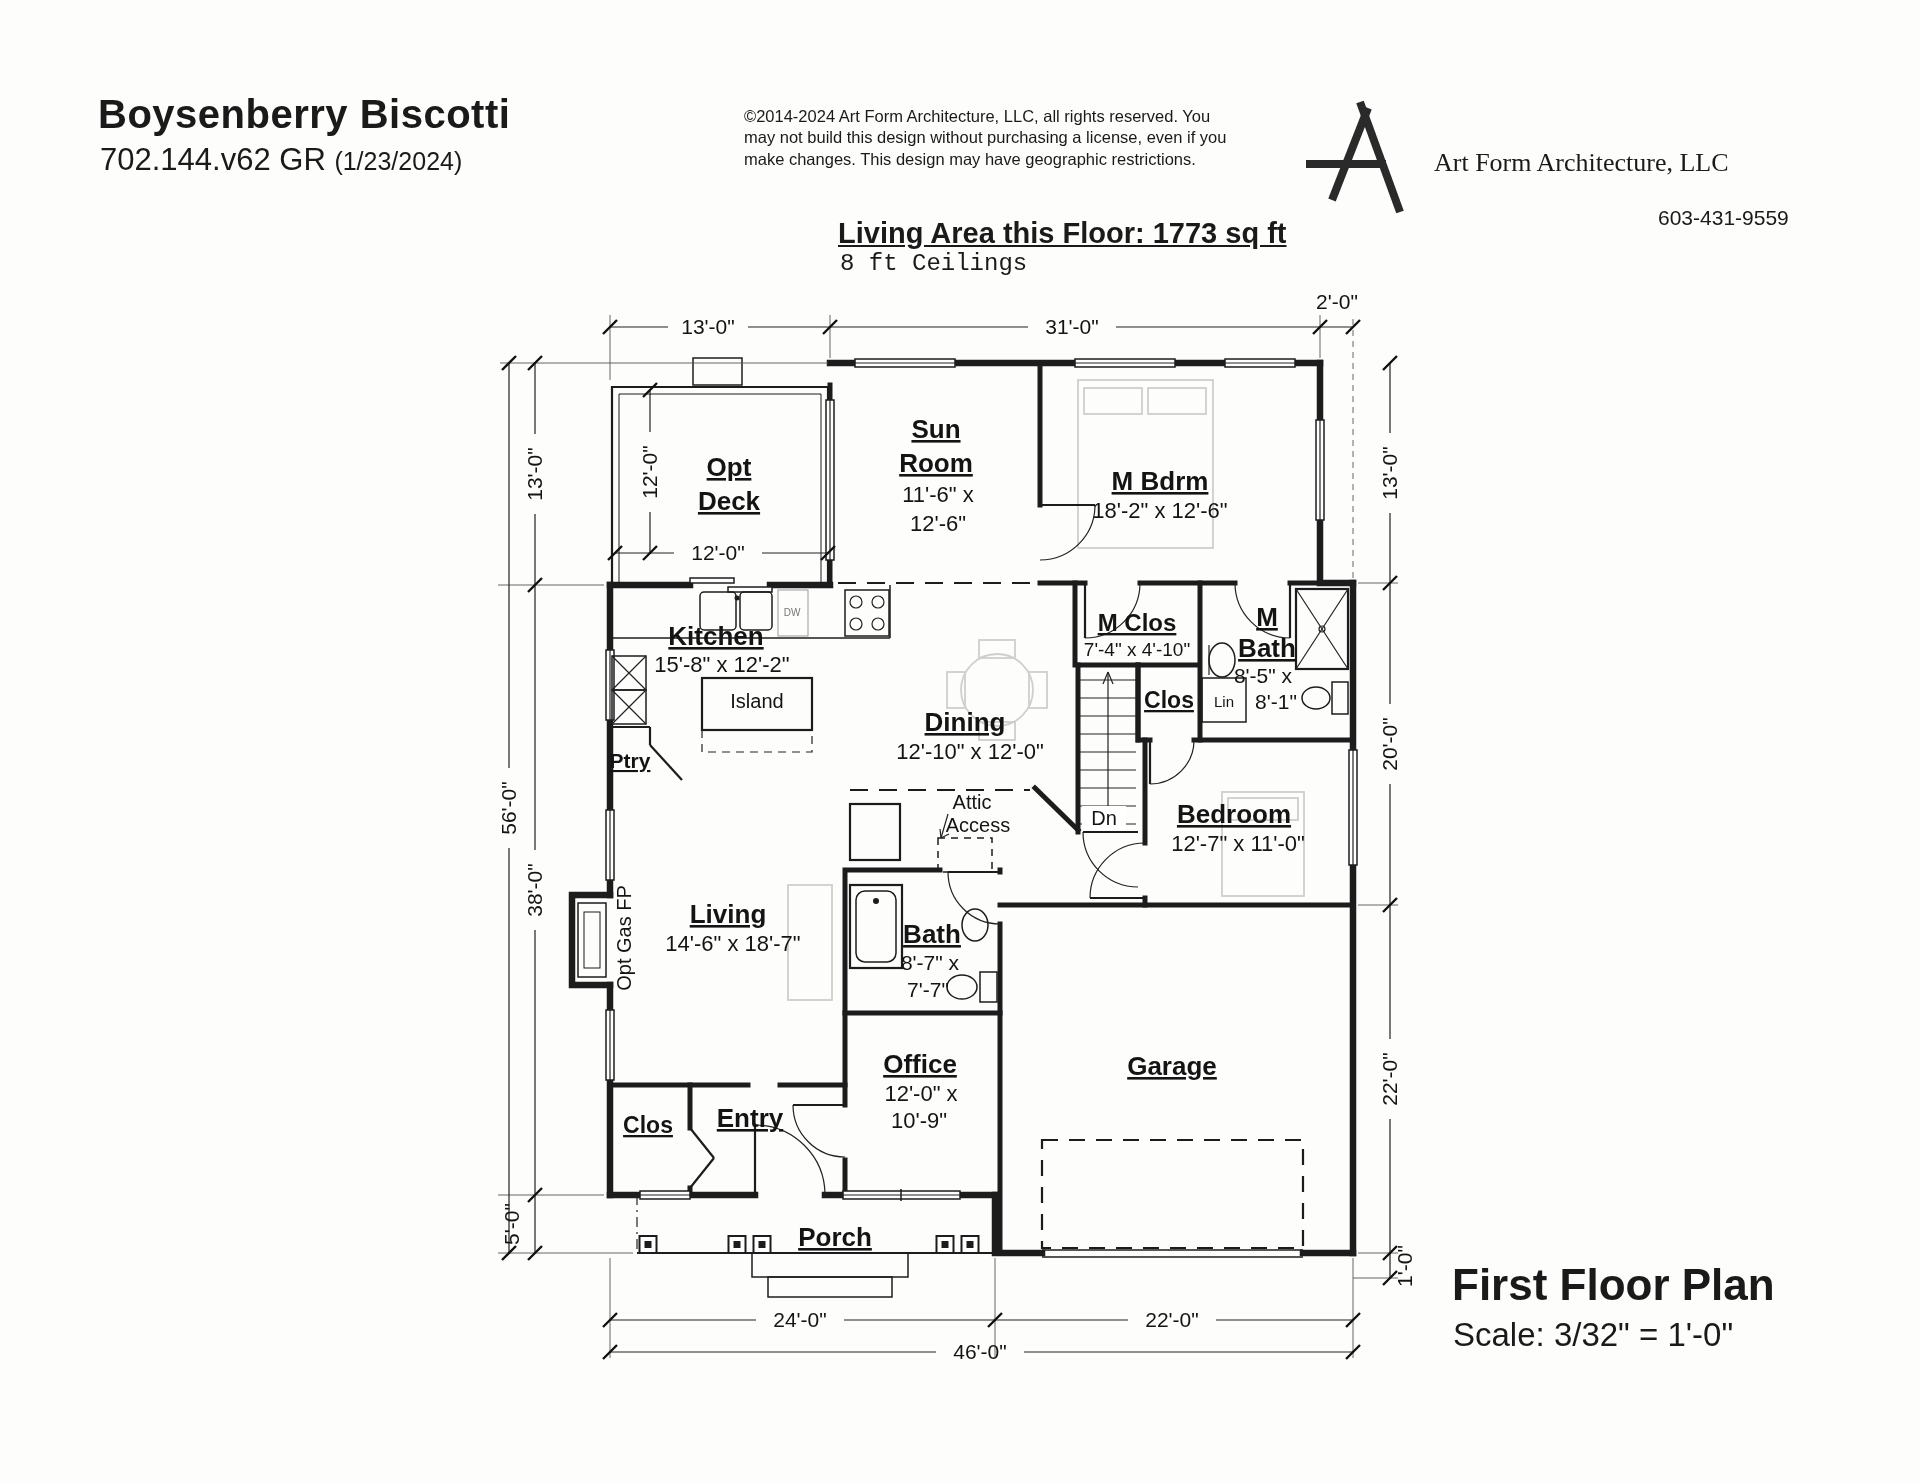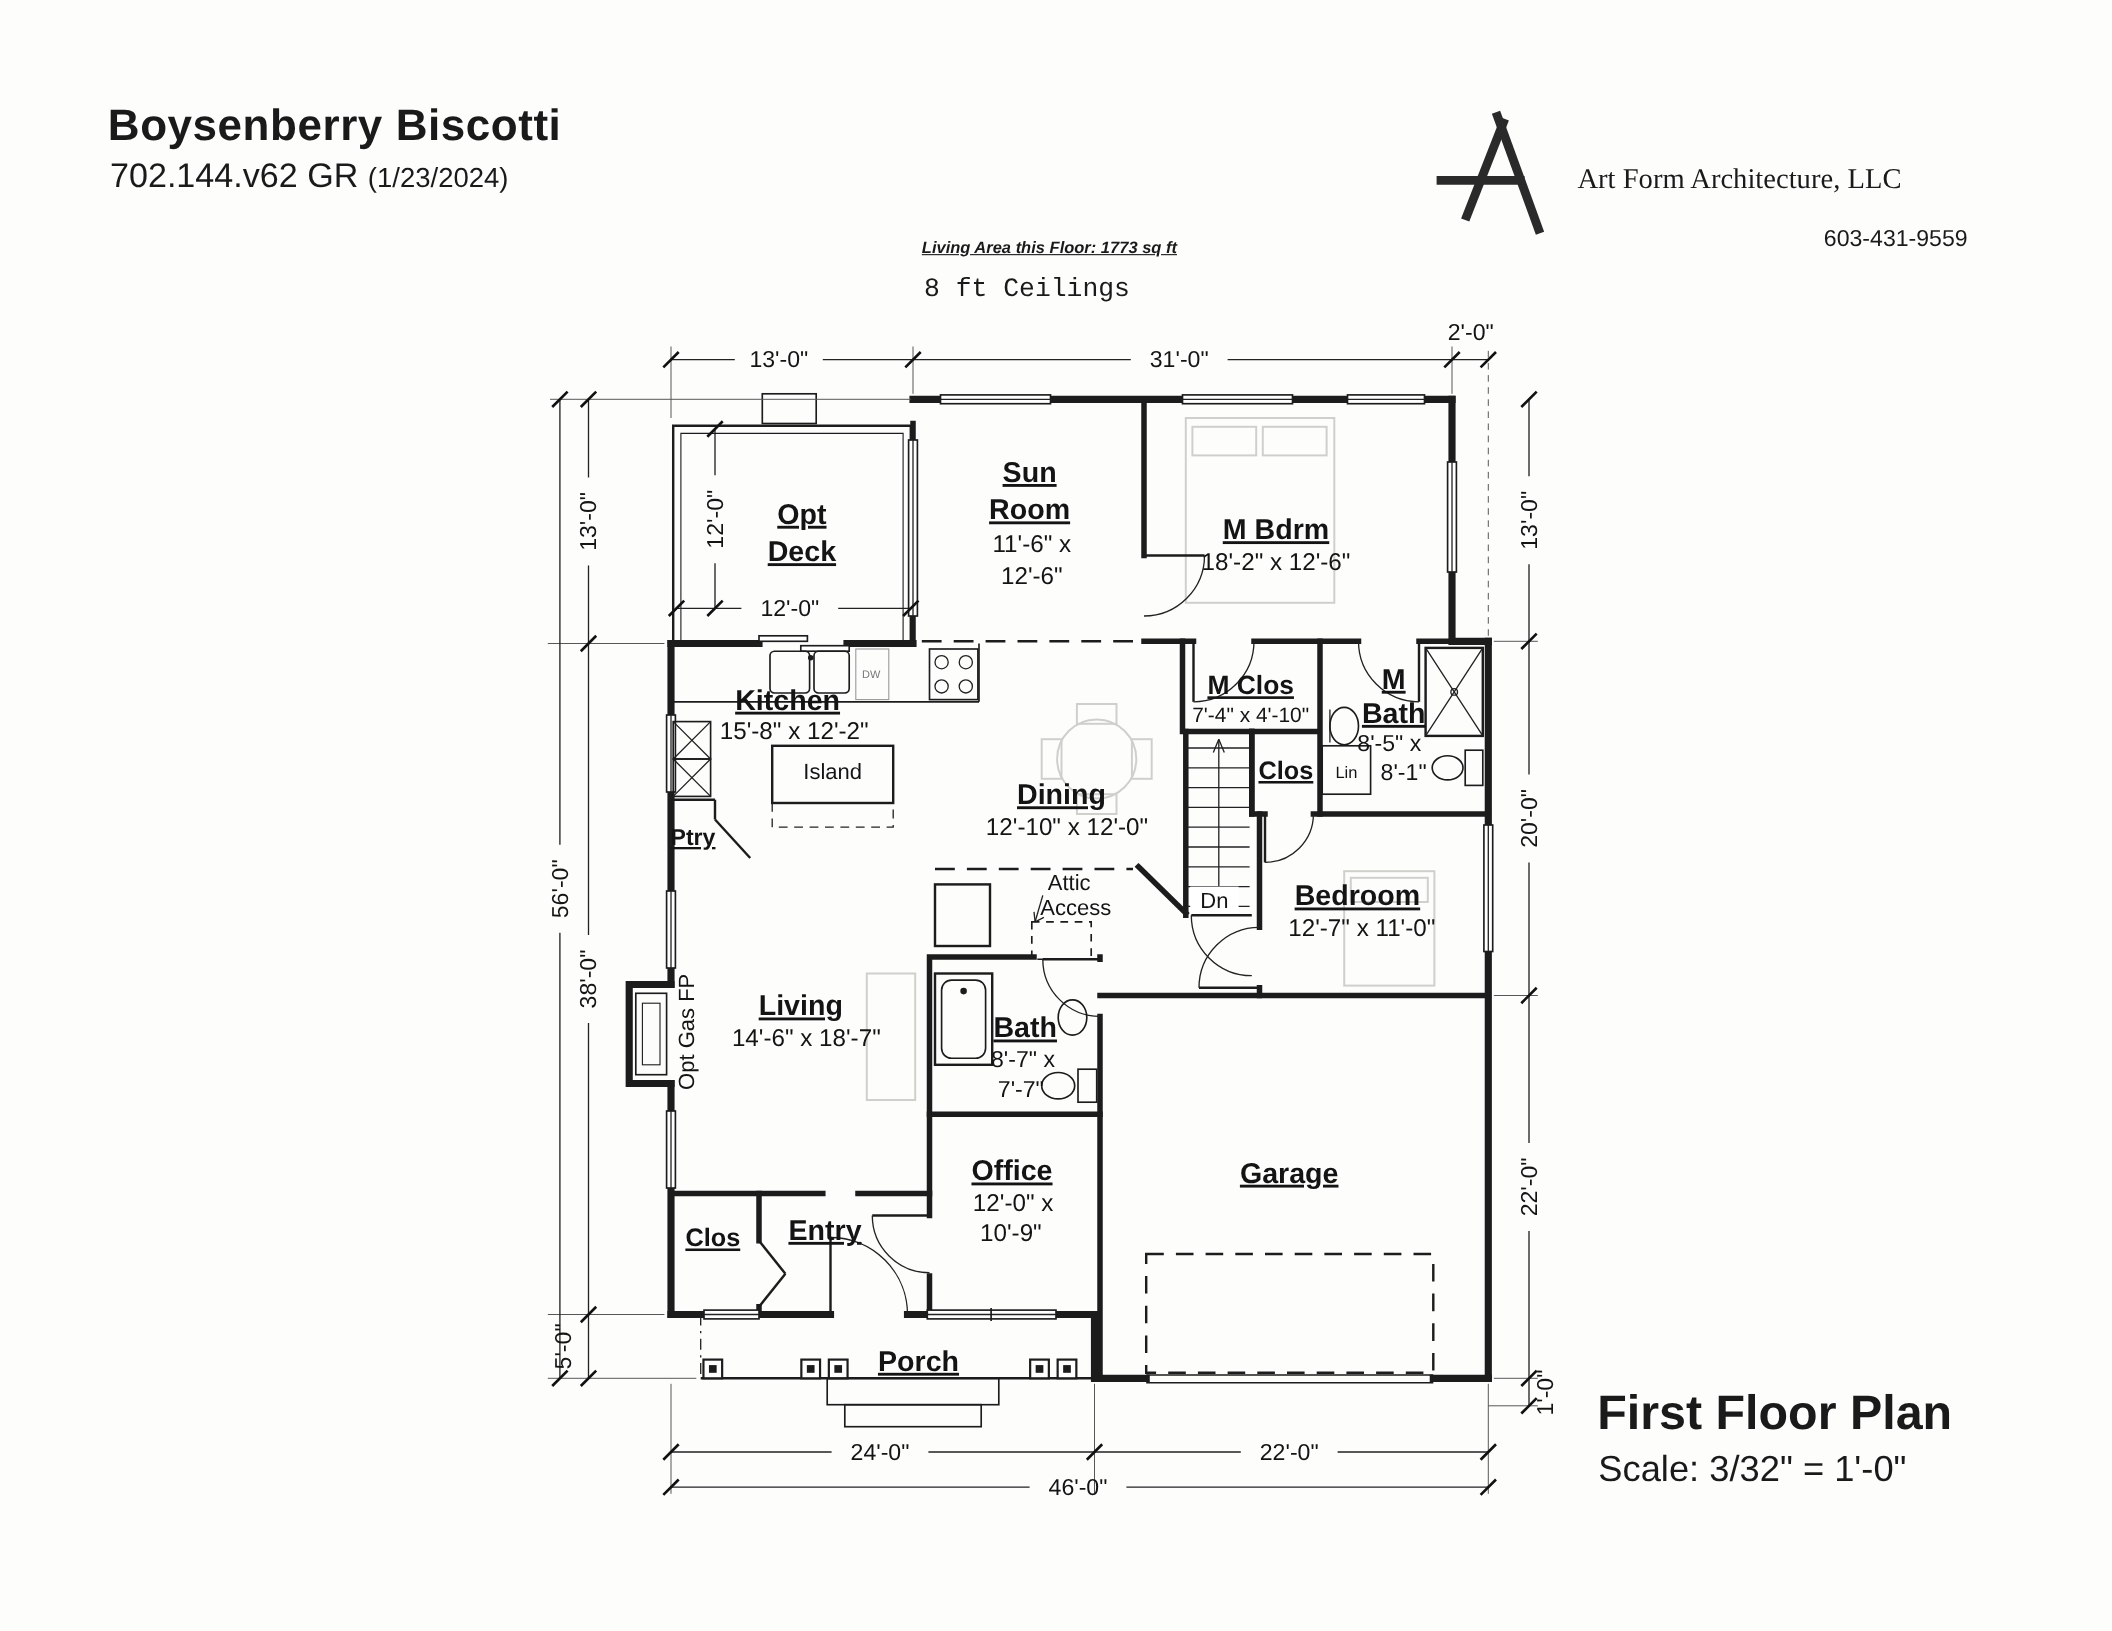--- a/index.html
+++ b/index.html
@@ -4,21 +4,21 @@
 <style>
   html,body{margin:0;padding:0;background:#e8e8e8;}
   .page{position:relative;width:1920px;height:1483px;background:#fdfdfc;font-family:"Liberation Sans",sans-serif;color:#1a1a1a;overflow:hidden;}
   .abs{position:absolute;}
   .title-main{font-size:40px;font-weight:bold;letter-spacing:.5px;margin-left:12px;}
   .title-sub{font-size:31px;margin-left:12px;}
   .title-sub .date{font-size:25px;}
   .copyright{width:500px;font-size:16.5px;line-height:1.3;}
   .company{font-size:26px;font-family:Liberation Serif, serif;}
   .phone{font-size:21px;}
-  .living-area{font-size:15px;font-weight:bold;text-decoration:underline;font-style:italic;}
+  .living-area{font-size:29px;font-weight:bold;text-decoration:underline;}
   .ceilings{font-size:24px;font-family:Liberation Mono, monospace;}
   .footer-title{font-size:44px;font-weight:bold;}
   .footer-scale{font-size:33px;}
   svg text{font-family:"Liberation Sans",sans-serif;fill:#141414;}
   .rlab{font-size:26px;font-weight:bold;text-decoration:underline;}
   .rlab-sm{font-size:21px;font-weight:bold;text-decoration:underline;}
   .rdim{font-size:22px;}
   .dtx{font-size:21px;}
   .tiny{font-size:15px;}
   .micro{font-size:10px;fill:#777;}
@@ -38,20 +38,21 @@
 <body>
 
 <div class="page">
 
   <div class="abs title-main" style="left:86px;top:92px;">Boysenberry Biscotti</div>
   <div class="abs title-sub" style="left:88px;top:142px;">
     <span>702.144.v62 GR</span>
     <span class="date">(1/23/2024)</span>
   </div>
 
+  <div class="abs copyright" style="left:744px;top:106px;">©2014-2024 Art Form Architecture, LLC, all rights reserved. You may not build this design without purchasing a license, even if you make changes. This design may have geographic restrictions.</div>
 
   <svg class="abs" style="left:1302px;top:96px;" width="110" height="130" viewBox="0 0 110 130">
     <line x1="30" y1="104" x2="66" y2="12" stroke="#2a2a2a" stroke-width="8"></line>
     <line x1="58" y1="6" x2="98" y2="116" stroke="#2a2a2a" stroke-width="8"></line>
     <line x1="4" y1="68" x2="84" y2="68" stroke="#2a2a2a" stroke-width="8"></line>
   </svg>
   <div class="abs company" style="left:1434px;top:148px;">Art Form Architecture, LLC</div>
   <div class="abs phone" style="left:1658px;top:206px;">603-431-9559</div>
 
   <div class="abs living-area" style="left:838px;top:217px;">Living Area this Floor: 1773 sq ft</div>

